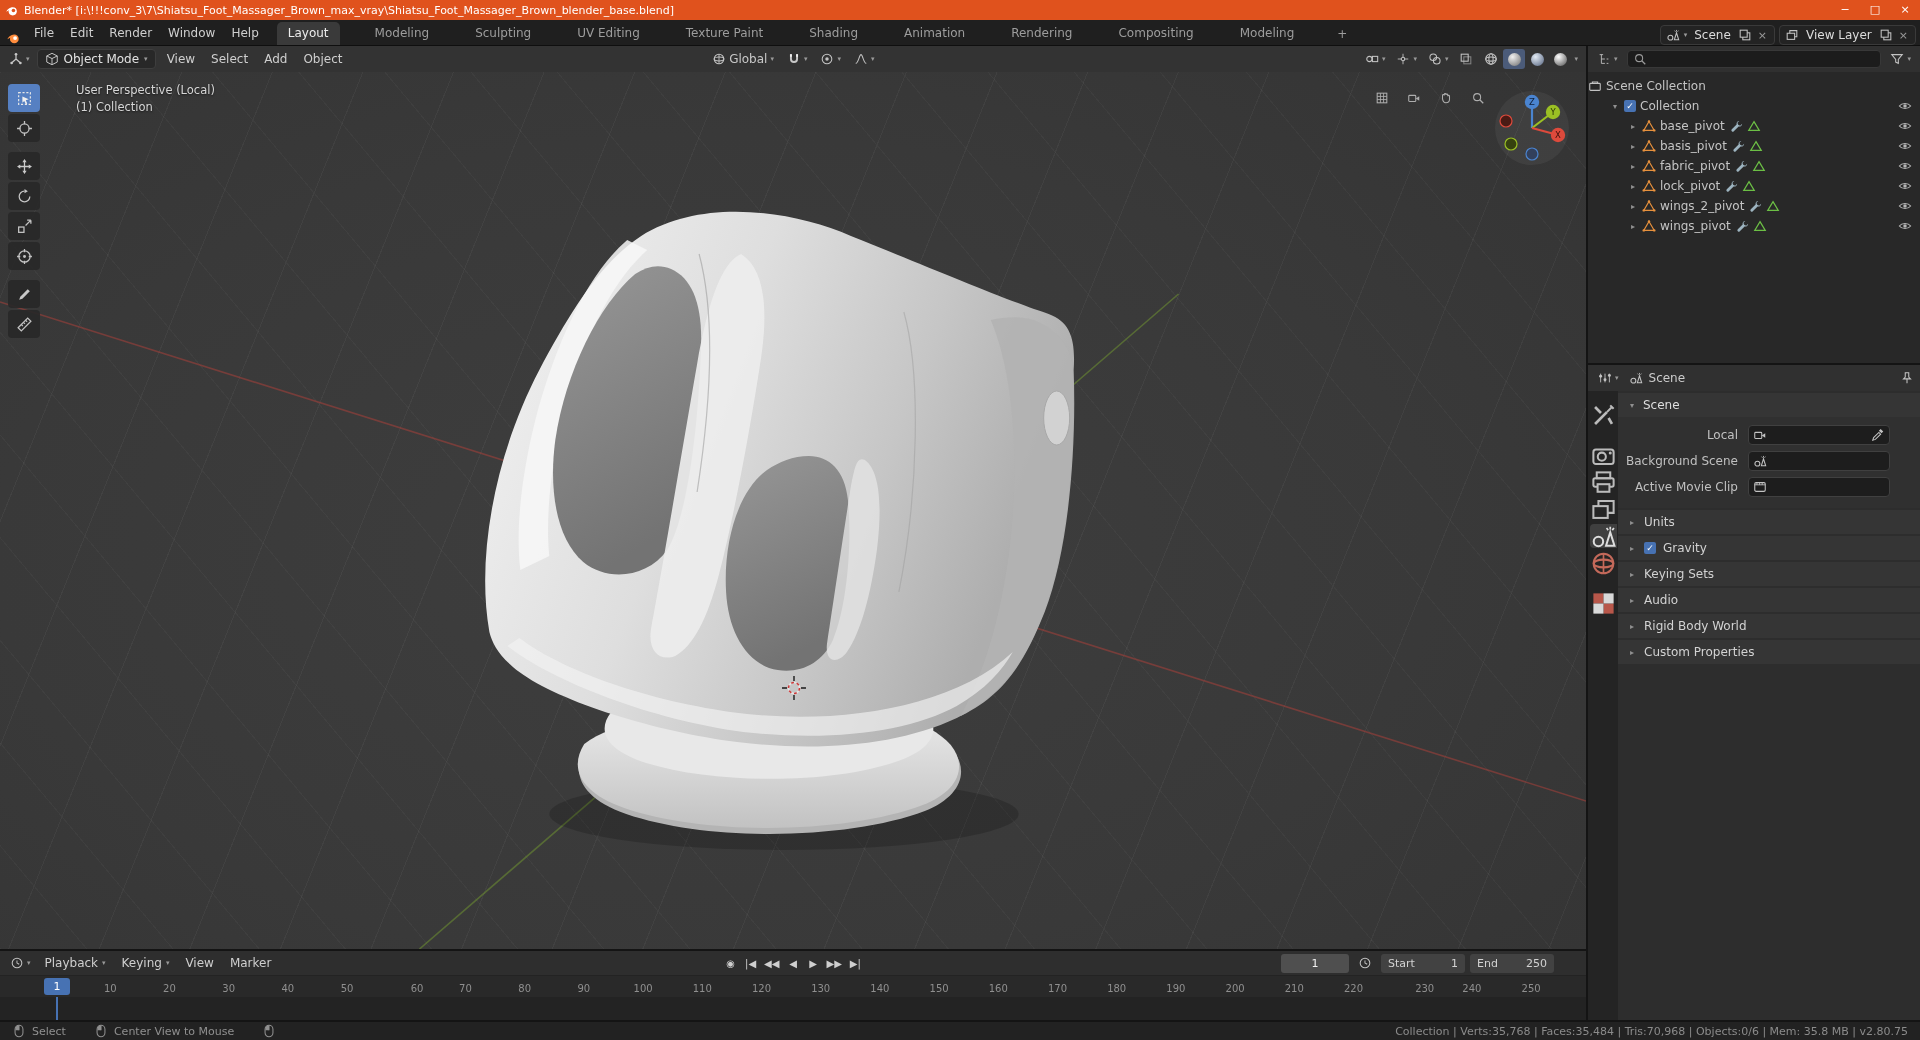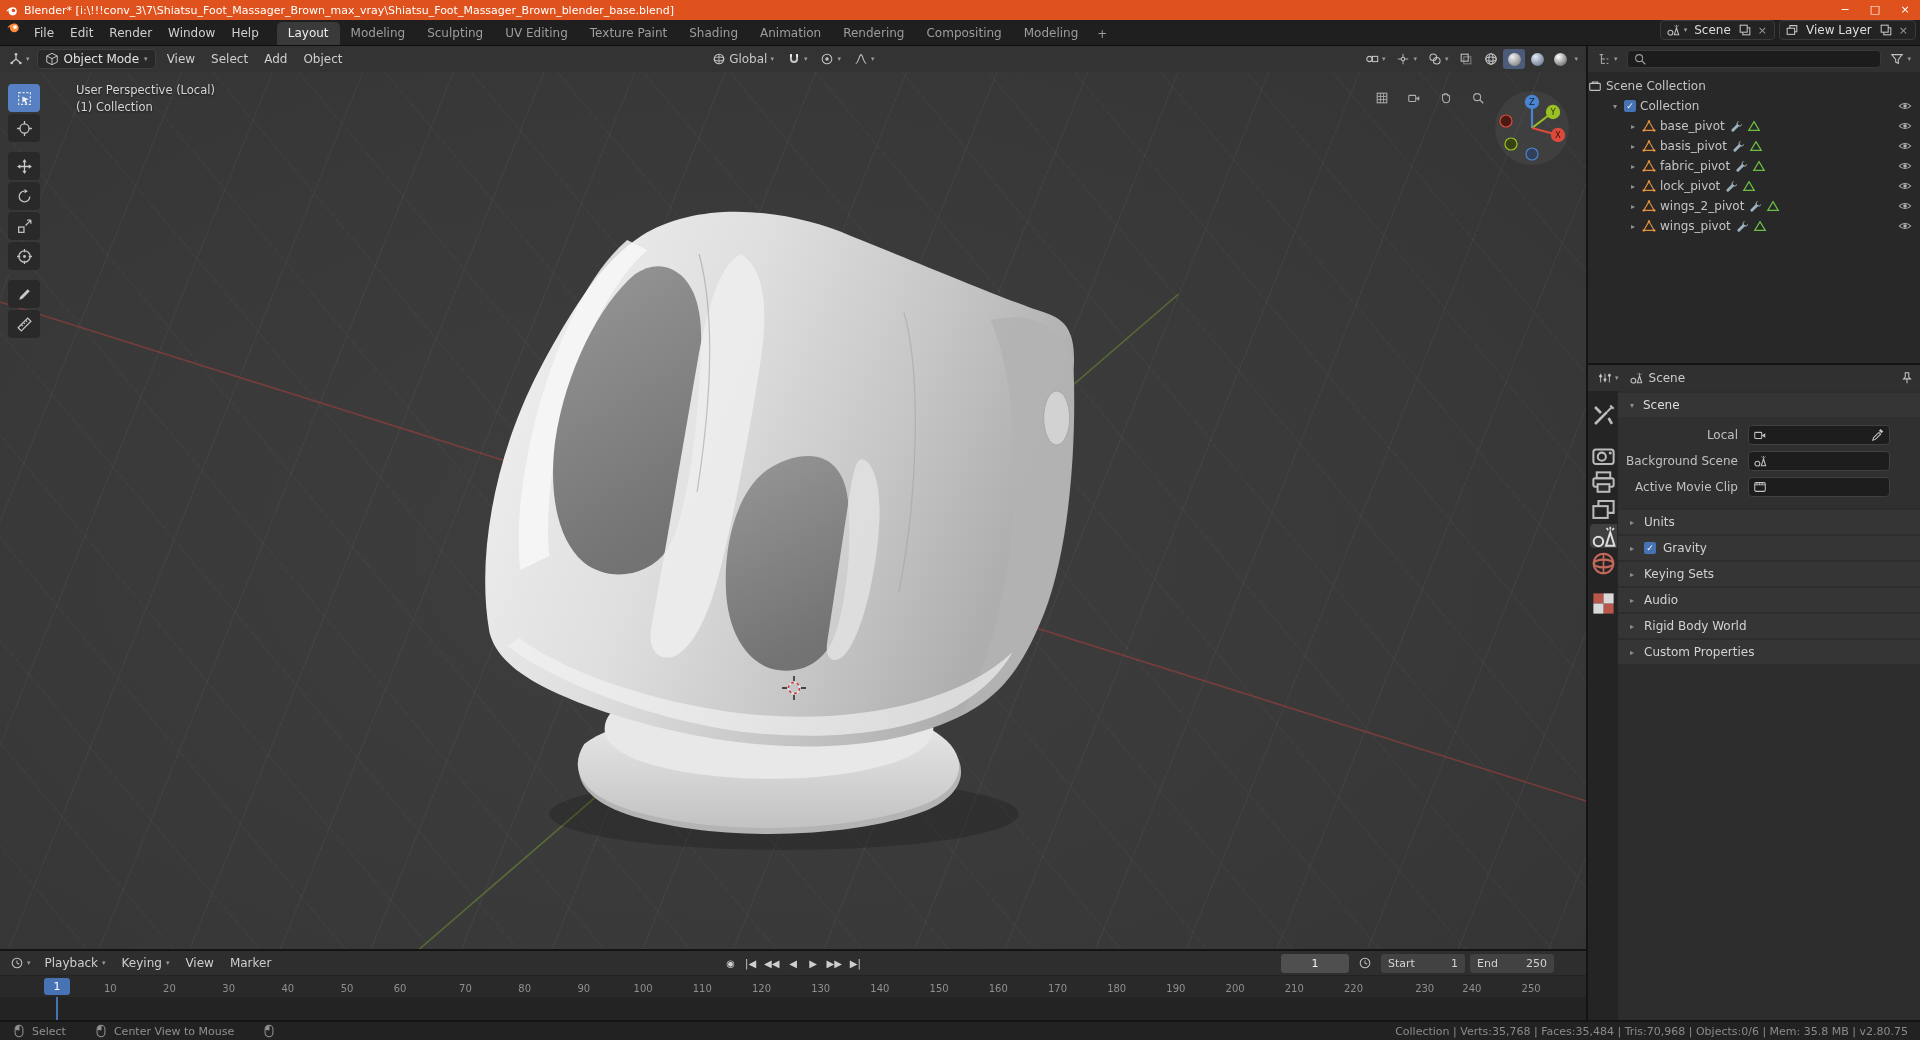--- a/index.html
+++ b/index.html
@@ -8,25 +8,25 @@
   .app{width:1920px;height:1040px;display:flex;flex-direction:column;}
   .icon svg{width:14px;height:14px;display:block;}
   .caret{font-size:7px;color:#9a9a9a;line-height:1;}
   
   .titlebar{height:20px;background:#e0521d;display:flex;align-items:center;font-size:11px;color:#fff;flex:0 0 20px;}
   .tb-logo{width:22px;display:flex;justify-content:center;}
   .tb-logo svg{width:13px;height:13px;}
   .tb-title{flex:1;white-space:nowrap;overflow:hidden;padding-left:2px;}
   .win-btn{width:30px;text-align:center;line-height:20px;font-size:11px;color:#fff;}
   
-  .topbar{height:26px;background:#1f1f1f;display:flex;align-items:flex-start;flex:0 0 26px;border-bottom:1px solid #0f0f0f;}
+  .topbar{height:26px;background:#1f1f1f;display:flex;align-items:flex-end;flex:0 0 26px;border-bottom:1px solid #0f0f0f;}
   .app-icon{width:26px;display:flex;justify-content:center;}
   .menu-row{display:flex;align-items:center;height:100%;}
   .menu-item{padding:0 8px;color:#cfcfcf;display:flex;align-items:center;height:100%;gap:4px;}
-  .wtabs{display:flex;align-items:flex-end;margin-left:10px;height:100%;}
+  .wtabs{display:flex;align-items:flex-end;margin-left:10px;height:100%;gap:24px;}
   .wtab{padding:4px 11px 5px;border-radius:5px 5px 0 0;color:#9d9d9d;margin-top:3px;}
   .wtab.active{background:#3a3a3a;color:#ececec;}
   .wtab.plus{padding:4px 8px;}
   .tb-right{margin-left:auto;display:flex;gap:4px;align-items:center;padding-right:4px;}
   .selector{display:flex;align-items:center;background:#232323;height:20px;border-radius:4px;padding:0 5px;gap:4px;border:1px solid #3a3a3a;color:#dcdcdc;}
   .sel-label{padding:0 3px;}
   .xbtn{color:#9a9a9a;font-size:11px;padding:0 2px;}
   
   .workarea{flex:1;display:flex;background:#141414;gap:2px;}
   .left-col{width:1586px;display:flex;flex-direction:column;gap:2px;}
@@ -520,21 +520,21 @@
             </div>
           </div>
         </div>
         <div class="tl-ruler">
           <div class="playhead" style="left: 57px;">1</div>
         <span class="tick" style="left: 110.28px;">10</span>
             <span class="tick" style="left: 169.48px;">20</span>
             <span class="tick" style="left: 228.68px;">30</span>
             <span class="tick" style="left: 287.88px;">40</span>
             <span class="tick" style="left: 347.08px;">50</span>
-            <span class="tick" style="left: 400px;">60</span>
+            <span class="tick" style="left: 417px;">60</span>
             <span class="tick" style="left: 465.48px;">70</span>
             <span class="tick" style="left: 524.68px;">80</span>
             <span class="tick" style="left: 583.88px;">90</span>
             <span class="tick" style="left: 643.08px;">100</span>
             <span class="tick" style="left: 702.28px;">110</span>
             <span class="tick" style="left: 761.48px;">120</span>
             <span class="tick" style="left: 820.68px;">130</span>
             <span class="tick" style="left: 879.88px;">140</span>
             <span class="tick" style="left: 939.08px;">150</span>
             <span class="tick" style="left: 998.28px;">160</span>

